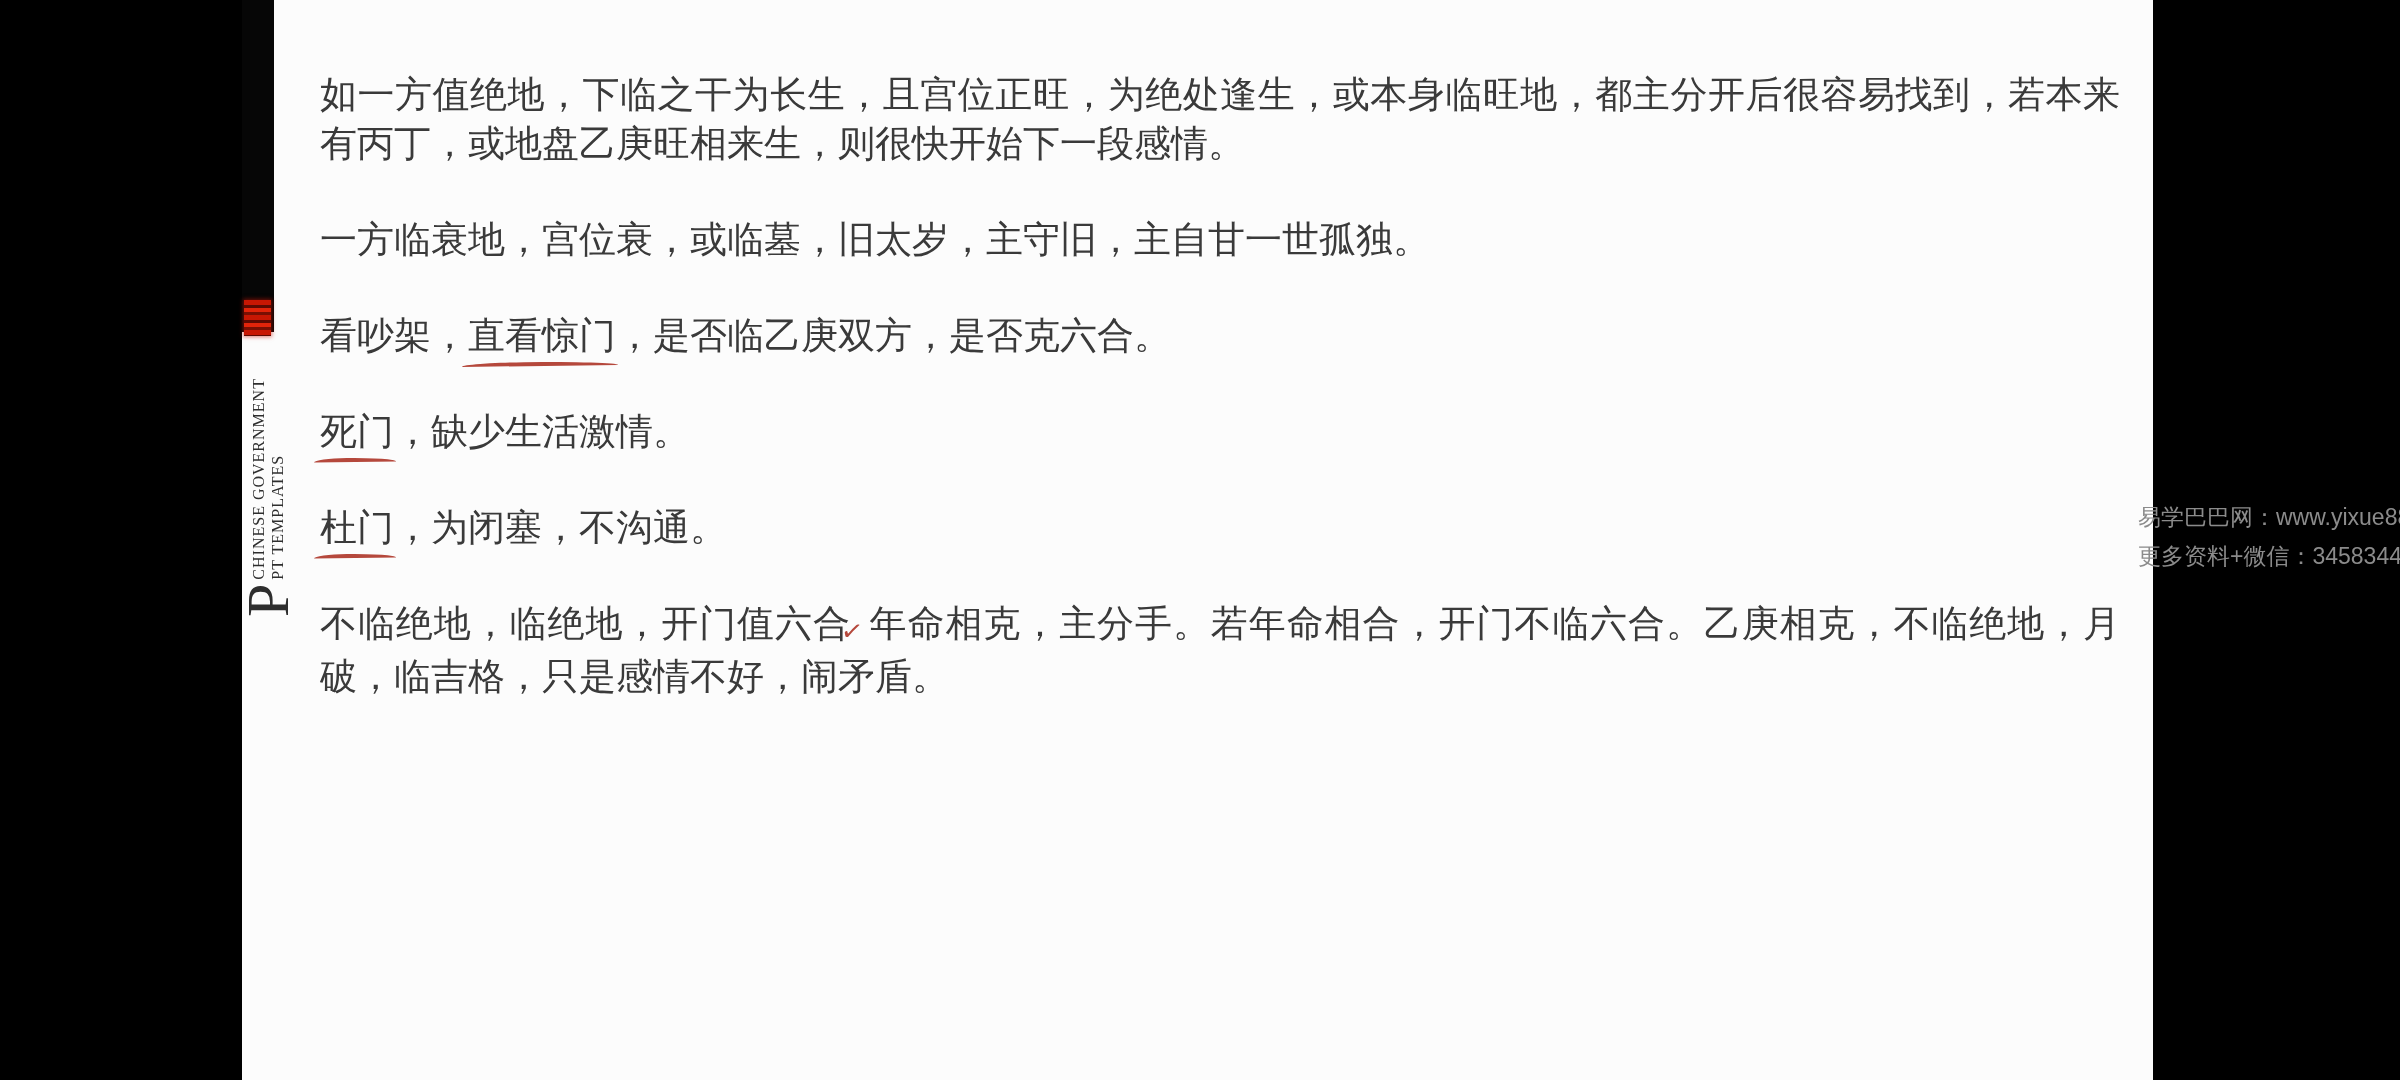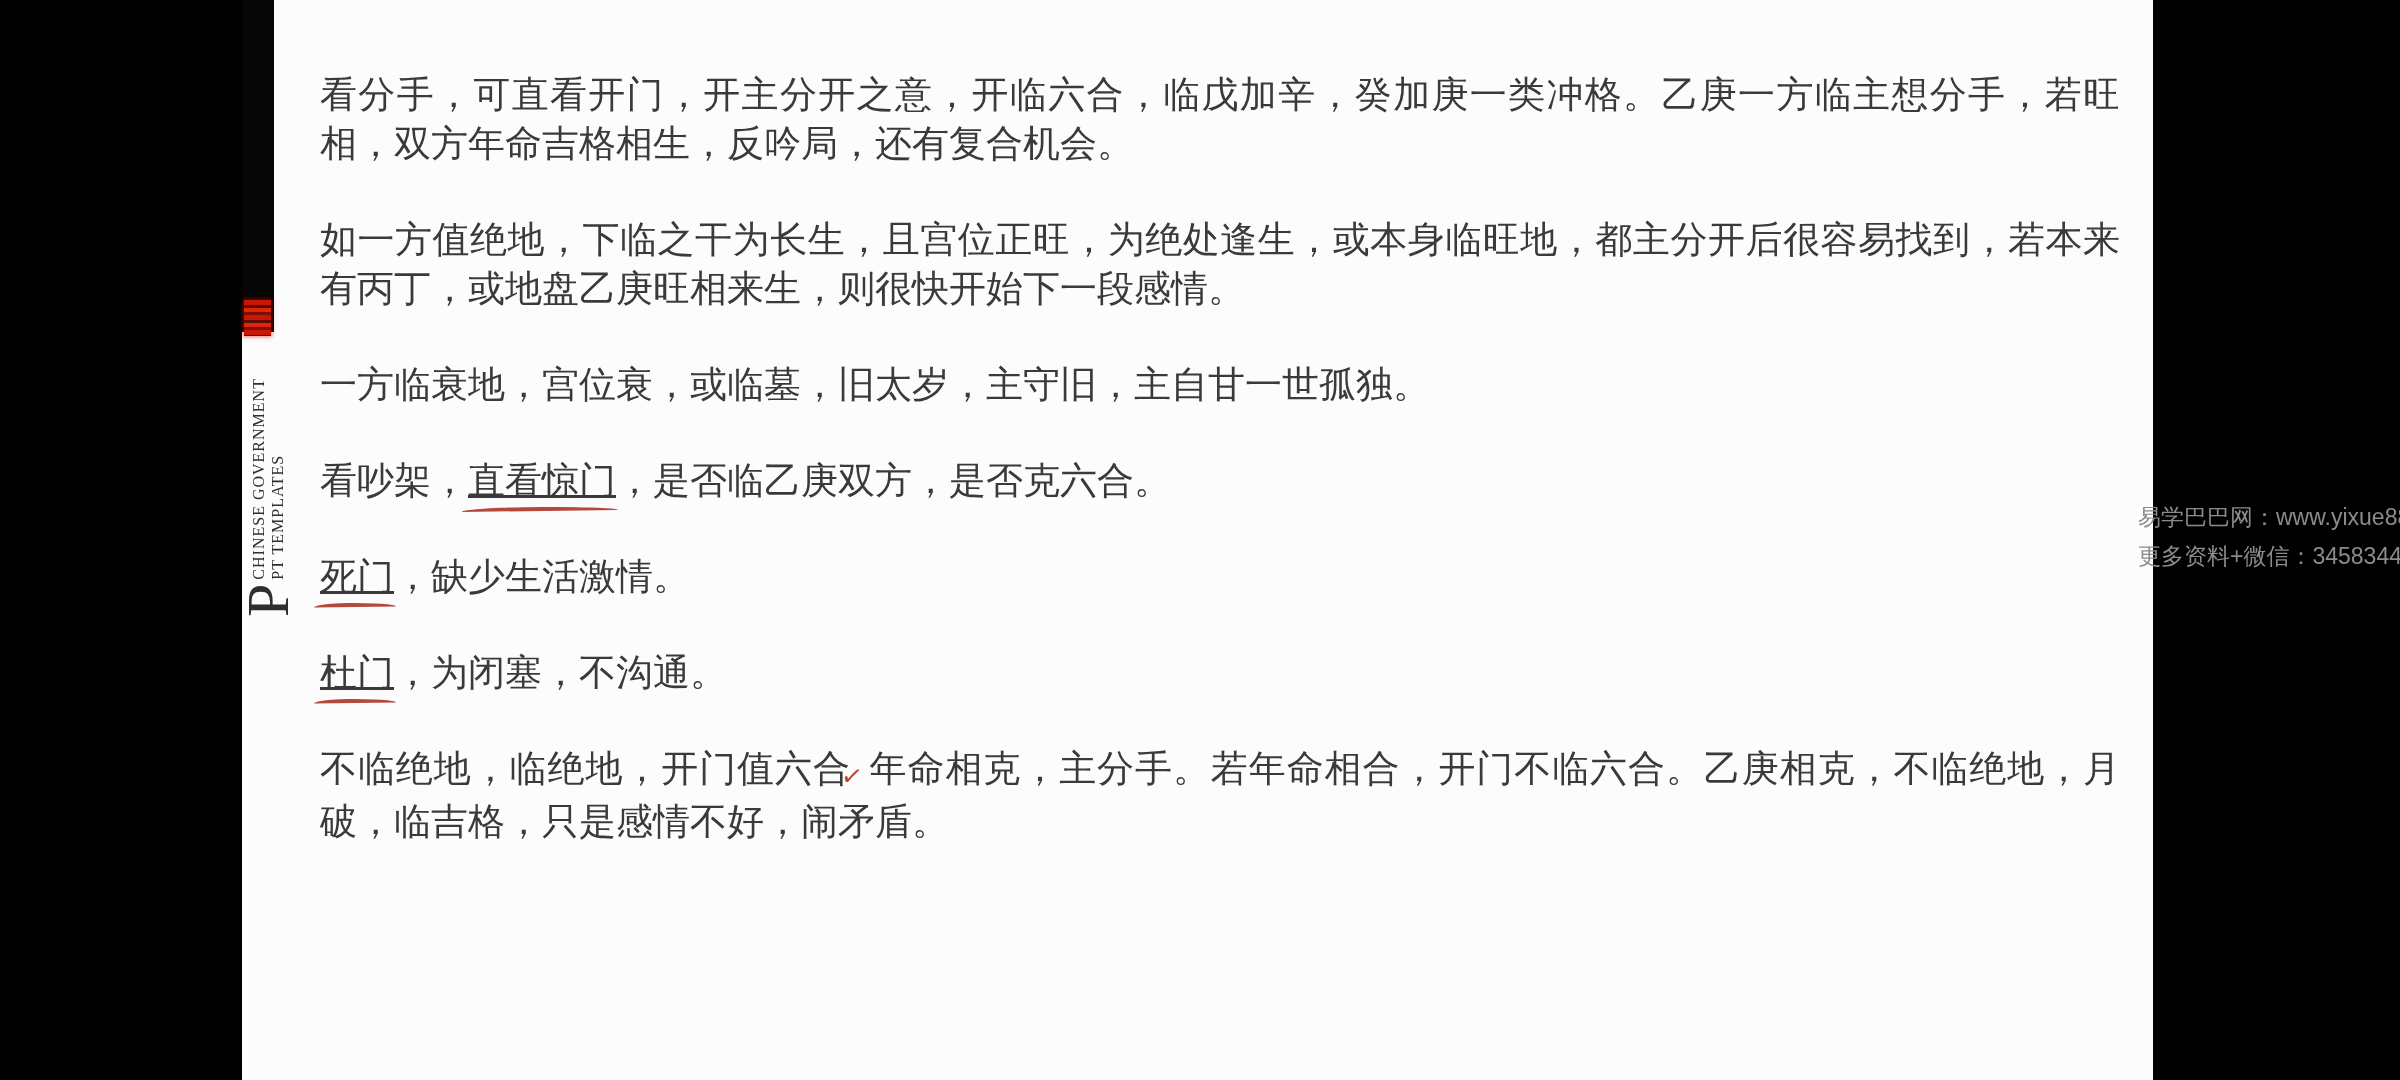--- a/index.html
+++ b/index.html
@@ -76,21 +76,21 @@
     width: 1800px;
     font-size: 37px;
     line-height: 49px;
     color: var(--text, #3a3a3a);
     text-align: justify;
     text-justify: inter-ideograph;
   }
   .content p { margin: 0 0 47px 0; }
 
   
-  .underline { position: relative; white-space: nowrap; text-decoration: underline; }
+  .underline { position: relative; white-space: nowrap; }
   .underline::after {
     content: "";
     position: absolute;
     left: -6px; right: -2px;
     bottom: -10px;
     height: 4px;
     background: var(--annotation_red, #b5483c);
     border-radius: 40% 60% 50% 50% / 100% 100% 0 0;
     transform: rotate(-0.7deg);
   }
@@ -126,21 +126,20 @@
 
   <div class="brand">
     <span class="brand-p">P</span>
     <span class="brand-lines">
       <span>CHINESE GOVERNMENT</span>
       <span>PT TEMPLATES</span>
     </span>
   </div>
 
   <div class="content" id="doc">
-      <p><span>看分手，可直看开门，开主分开之意，开临六合，临戊加辛，癸加庚一类冲格。乙庚一方临主想分手，若旺相，双方年命吉格相生，反吟局，还有复合机会。</span></p>
       <p><span>如一方值绝地，下临之干为长生，且宫位正旺，为绝处逢生，或本身临旺地，都主分开后很容易找到，若本来有丙丁，或地盘乙庚旺相来生，则很快开始下一段感情。</span></p>
       <p><span>一方临衰地，宫位衰，或临墓，旧太岁，主守旧，主自甘一世孤独。</span></p>
       <p><span>看吵架，</span><span class="underline">直看惊门</span><span>，是否临乙庚双方，是否克六合。</span></p>
       <p><span class="underline">死门</span><span>，缺少生活激情。</span></p>
       <p><span class="underline">杜门</span><span>，为闭塞，不沟通。</span></p>
       <p><span>不临绝地，临绝地，开门值六合</span><span class="check">✓</span><span>年命相克，主分手。若年命相合，开门不临六合。乙庚相克，不临绝地，月破，临吉格，只是感情不好，闹矛盾。</span></p>
     </div>
 
 </div>
 

